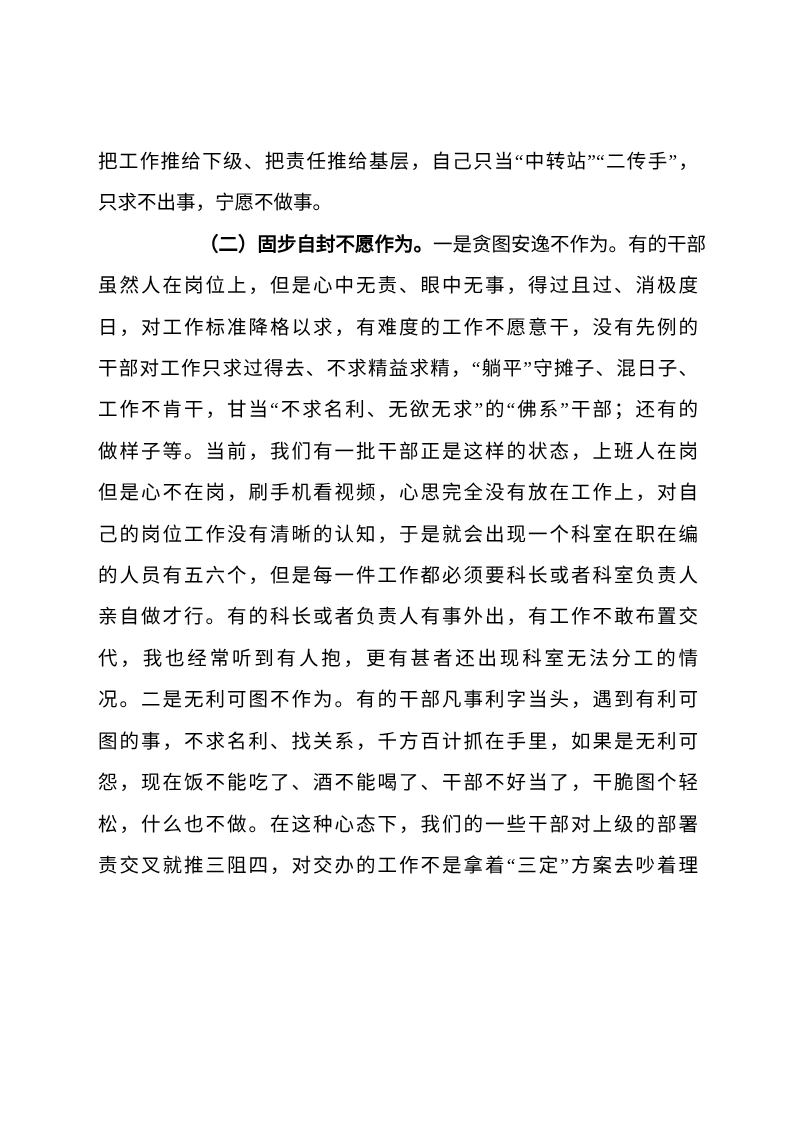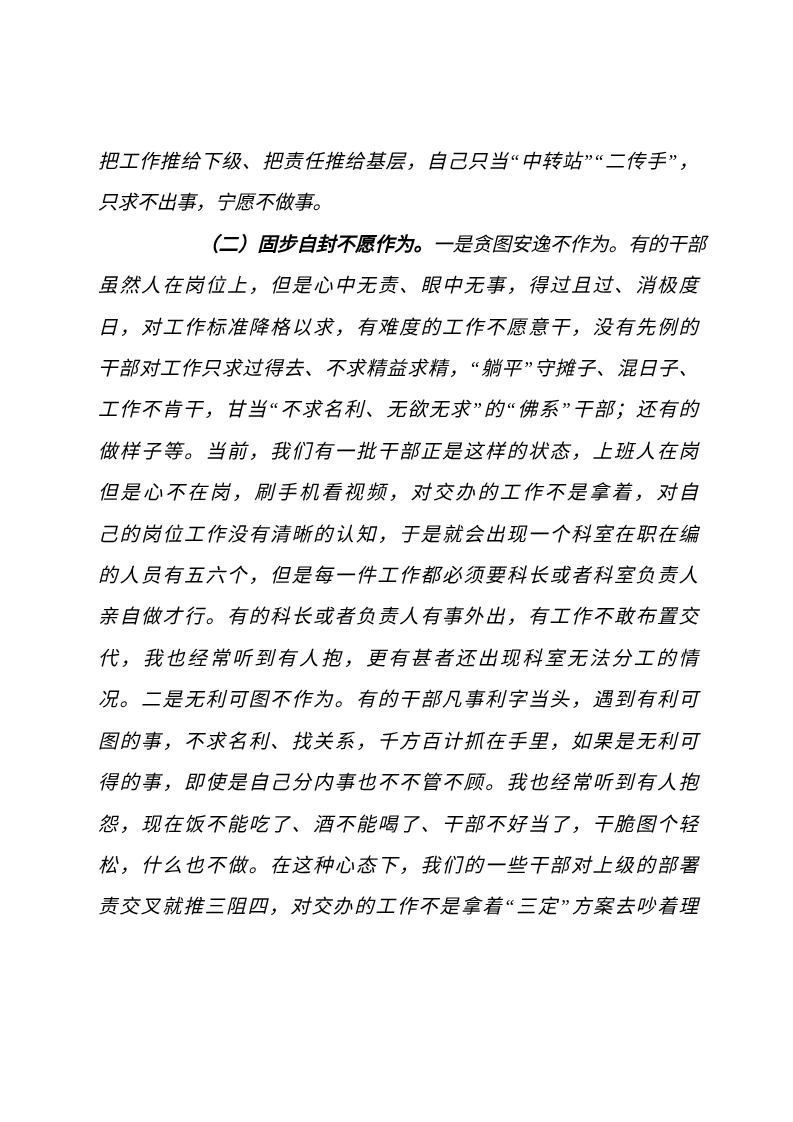--- a/index.html
+++ b/index.html
@@ -10,21 +10,20 @@
     background: #ffffff;
     overflow: hidden;
   }
   .page {
     position: relative;
     width: 793px;
     height: 1122px;
     background: #ffffff;
     font-family: "Liberation Serif", "DejaVu Serif", serif;
     color: #000000;
-    font-style: italic;
   }
   .text-block {
     position: absolute;
     left: 98px;
     top: 141px;
     width: 600px;
     font-size: 19.5px;
     line-height: 41.4px;
     letter-spacing: 0;
   }
@@ -56,27 +55,26 @@
       <div class="line short">只求不出事，宁愿不做事。</div>
     </div>
 
     <div class="para">
       <div class="line indent"><span class="bold">（二）固步自封不愿作为。</span><span>一是贪图安逸不作为。有的干部</span></div>
       <div class="line">虽然人在岗位上，但是心中无责、眼中无事，得过且过、消极度</div>
       <div class="line">日，对工作标准降格以求，有难度的工作不愿意干，没有先例的</div>
       <div class="line">干部对工作只求过得去、不求精益求精，“躺平”守摊子、混日子、</div>
       <div class="line">工作不肯干，甘当“不求名利、无欲无求”的“佛系”干部；还有的</div>
       <div class="line">做样子等。当前，我们有一批干部正是这样的状态，上班人在岗</div>
-      <div class="line">但是心不在岗，刷手机看视频，对交办的工作不是拿着，对自</div>
+      <div class="line">但是心不在岗，刷手机看视频，心思完全没有放在工作上，对自</div>
       <div class="line">己的岗位工作没有清晰的认知，于是就会出现一个科室在职在编</div>
       <div class="line">的人员有五六个，但是每一件工作都必须要科长或者科室负责人</div>
       <div class="line">亲自做才行。有的科长或者负责人有事外出，有工作不敢布置交</div>
       <div class="line">代，我也经常听到有人抱，更有甚者还出现科室无法分工的情</div>
       <div class="line">况。二是无利可图不作为。有的干部凡事利字当头，遇到有利可</div>
       <div class="line">图的事，不求名利、找关系，千方百计抓在手里，如果是无利可</div>
-      <div class="line">得的事，即使是自己分内事也不不管不顾。我也经常听到有人抱</div>
       <div class="line">怨，现在饭不能吃了、酒不能喝了、干部不好当了，干脆图个轻</div>
       <div class="line">松，什么也不做。在这种心态下，我们的一些干部对上级的部署</div>
       <div class="line">责交叉就推三阻四，对交办的工作不是拿着“三定”方案去吵着理</div>
     </div>
 
   </div>
 </div>
 
 </body></html>

